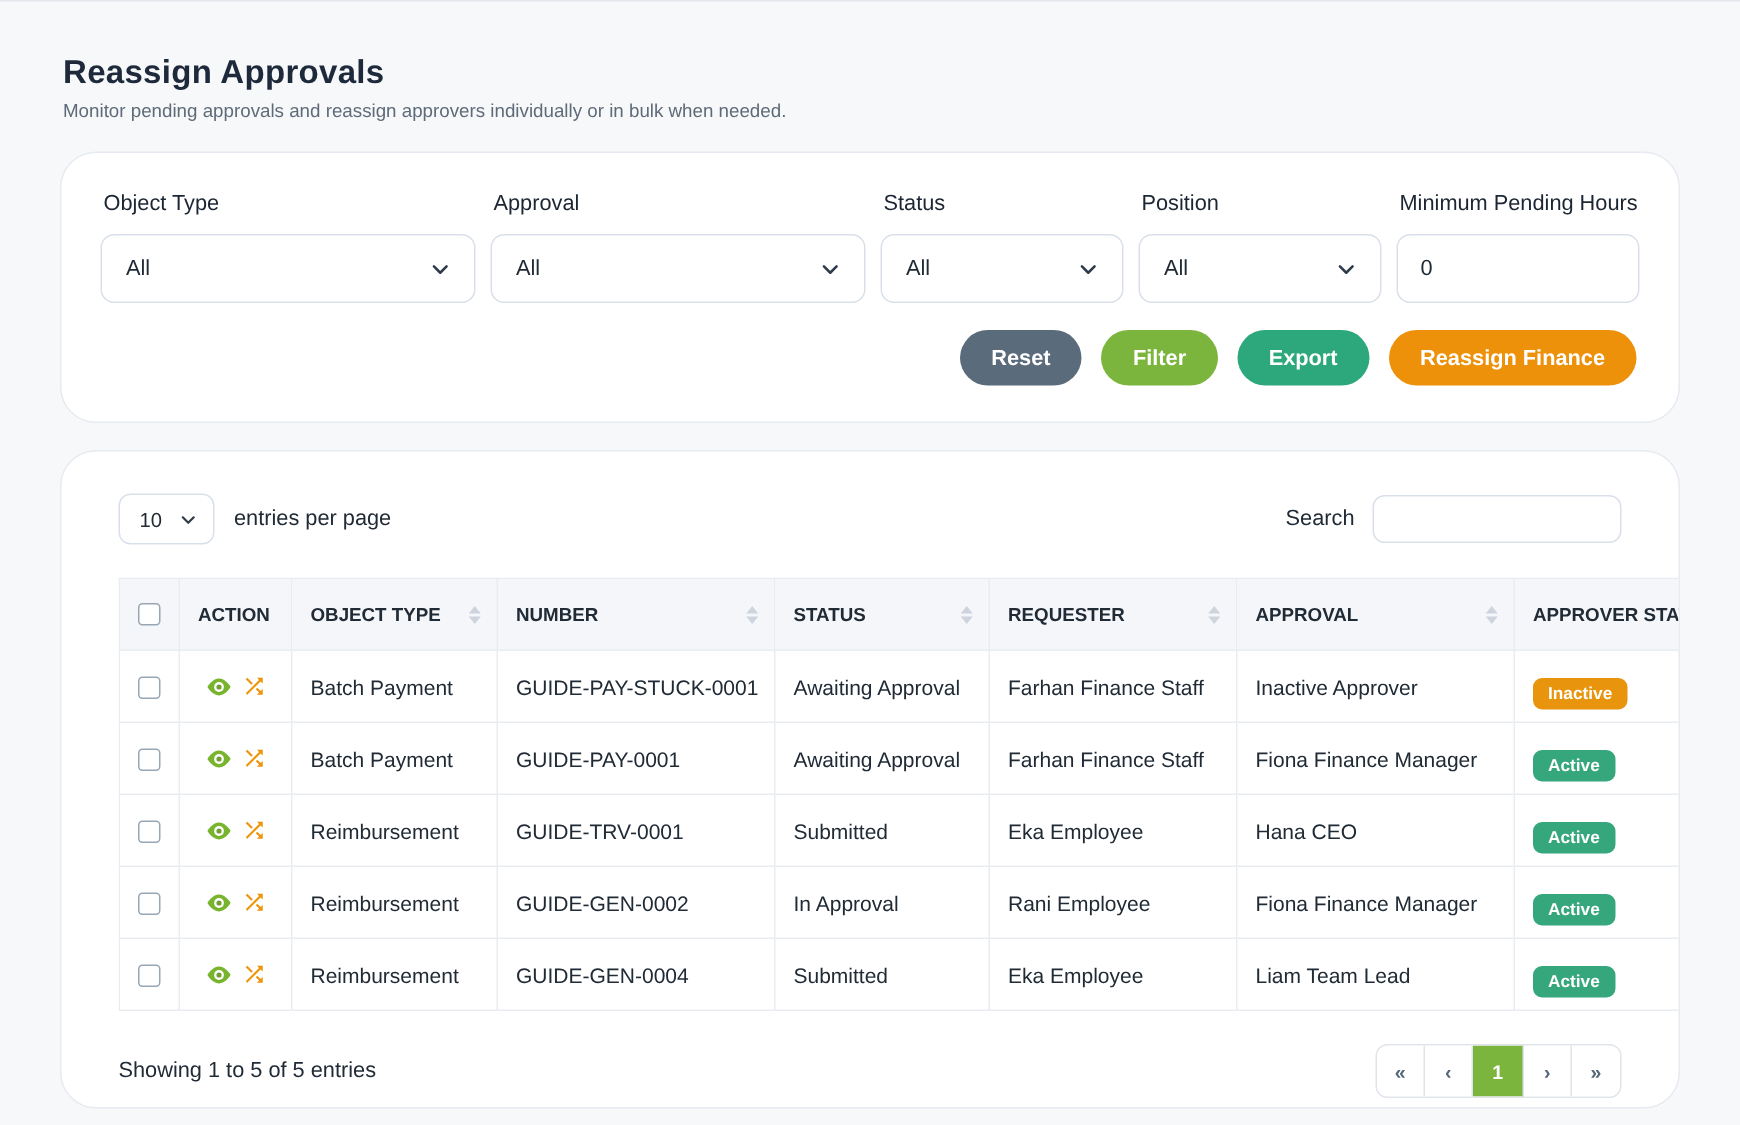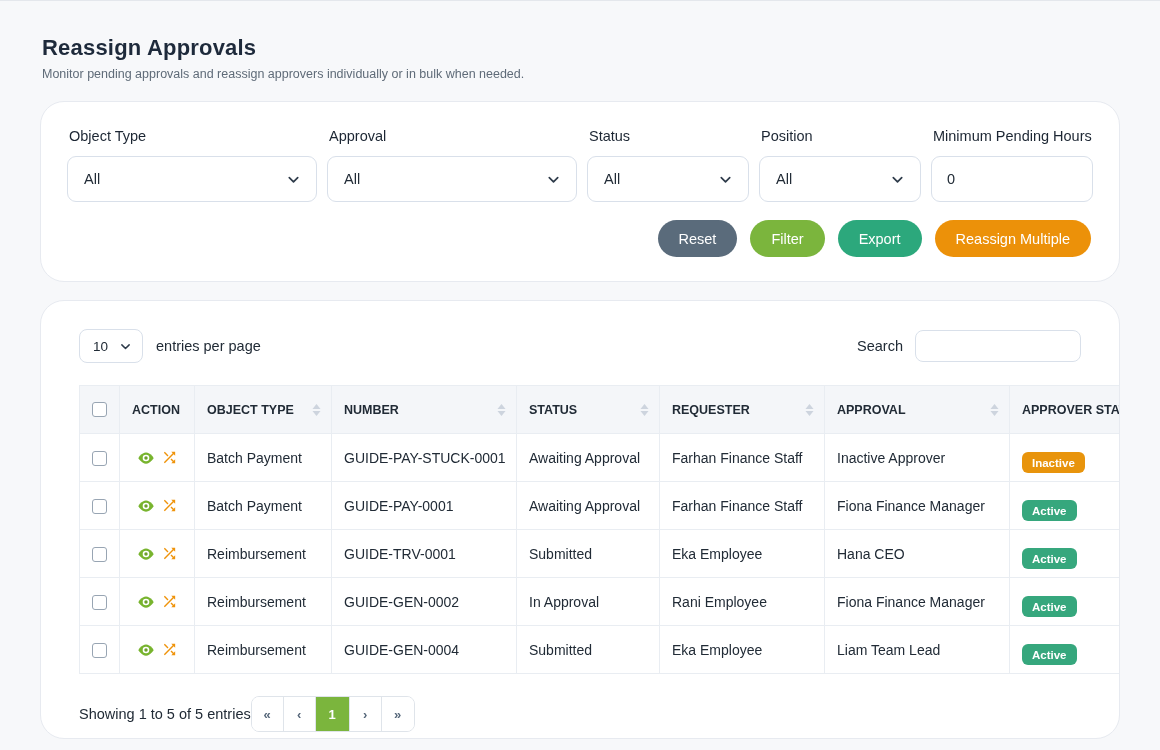--- a/index.html
+++ b/index.html
@@ -29,21 +29,21 @@
   .num-input {
     width:162px; height:46px; border:1px solid #d9e0ea; border-radius:9px;
     padding:0 15px; font-size:14.5px; color:#212b36; background:#fff;
     font-family:inherit; outline:none;
   }
   .chev { flex:0 0 auto; }
 
   .actions-row { display:flex; justify-content:flex-end; gap:13px; margin-top:18px; padding-right:2px; }
   .btn {
     height:37px; border:none; border-radius:19px; padding:0 21px;
-    font-size:14.5px; font-weight:400; color:#fff; font-family:inherit; cursor:pointer;
+    font-size:14.5px; font-weight:700; color:#fff; font-family:inherit; cursor:pointer;
   }
   .btn-reset { background:#5a6b7b; }
   .btn-filter { background:#7bb53d; }
   .btn-export { background:#2ca87c; }
   .btn-reassign { background:#ec9109; }
 
   
   .table-card { margin-top:18px; height:439px; overflow:hidden; }
   .toolbar { display:flex; justify-content:space-between; align-items:center; padding:28px 38px 22px 38px; }
   .page-size { display:flex; align-items:center; gap:13px; font-size:14.5px; }
@@ -68,21 +68,21 @@
   input[type="checkbox"] {
     appearance:none; -webkit-appearance:none; width:15px; height:15px;
     border:1px solid #98a5b3; border-radius:3px; background:#fff; margin:0; vertical-align:middle; cursor:pointer;
   }
   .actions { display:flex; align-items:center; justify-content:center; gap:6px; }
   .icon-btn { display:inline-flex; cursor:pointer; background:none; border:none; padding:0; }
   .badge { display:inline-block; border-radius:6px; padding:4.5px 10px 4px; font-size:11.5px; font-weight:700; color:#fff;margin-top:10px; }
   .badge-active { background:#36a77d; }
   .badge-inactive { background:#e8940c; }
 
-  .table-footer { display:flex; align-items:center; padding:22px 38px 0 38px; font-size:14.5px; }
+  .table-footer { display:flex; justify-content:space-between; align-items:center; padding:22px 38px 0 38px; font-size:14.5px; }
   .pagination { display:flex; border:1px solid #dfe4ea; border-radius:8px; overflow:hidden; background:#fff; }
   .page-btn {
     width:32px; height:34px; display:flex; align-items:center; justify-content:center;
     font-size:13px; font-weight:700; color:#56677a; border-right:1px solid #dfe4ea; background:#fff; cursor:pointer;
   }
   .page-btn:last-child { border-right:none; }
   .page-btn.active { background:#7bb53d; color:#fff; width:34px; }
 </style>
 </head>
 <body>
@@ -139,21 +139,21 @@
         <label>Minimum Pending Hours</label>
         <input class="num-input" type="text" value="0" style="">
       </div>
 
     </div>
 
     <div class="actions-row">
       <button class="btn btn-reset">Reset</button>
       <button class="btn btn-filter">Filter</button>
       <button class="btn btn-export">Export</button>
-      <button class="btn btn-reassign">Reassign Multiple</button>
+      <button class="btn btn-reassign">Reassign Finance</button>
     </div>
   </div>
 
   <div class="card table-card">
 
     <div class="toolbar">
       <div class="page-size">
         <div class="select-sm">
           <span>10</span>
           <svg width="13" height="13" viewBox="0 0 16 16">

